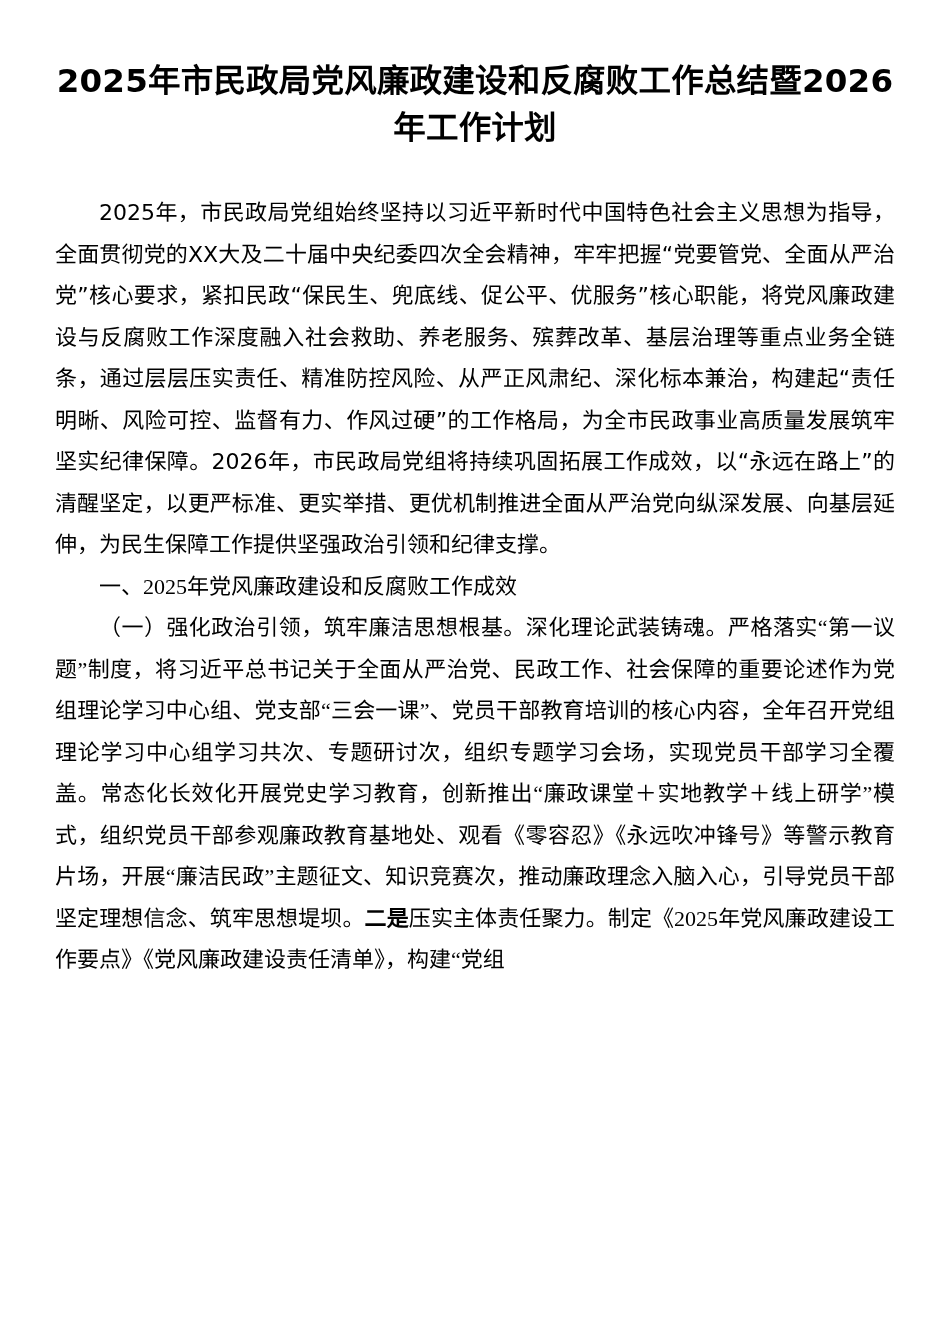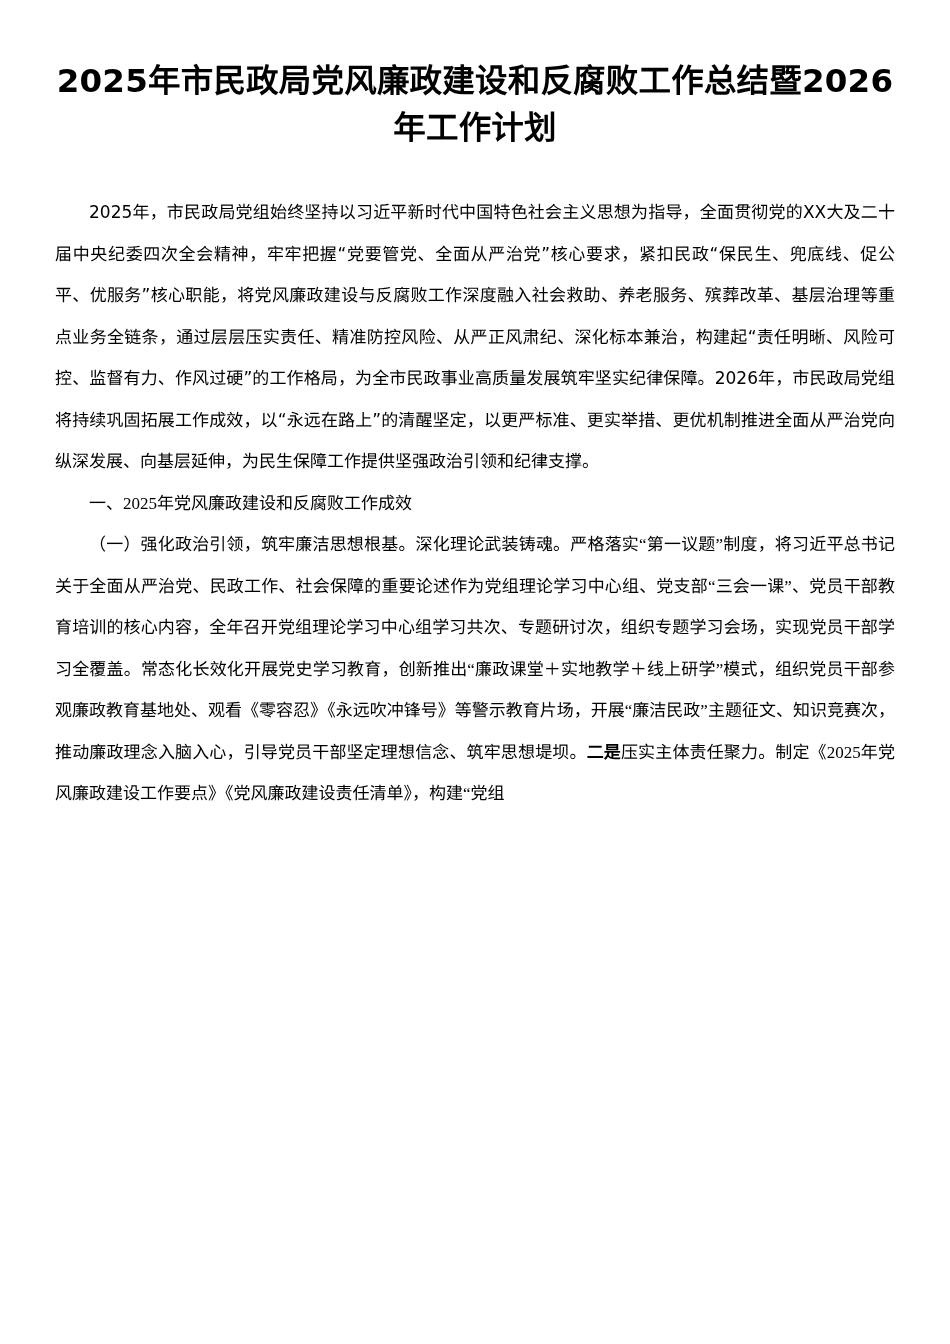--- a/index.html
+++ b/index.html
@@ -37,21 +37,21 @@
     word-break: break-all;
   }
 
   
   .body-block {
     margin-top: 40px;
   }
 
   p.para {
     margin: 0;
-    font-size: 17px;
+    font-size: 22px;
     line-height: 41.5px;
     text-align: justify;
     text-justify: inter-ideograph;
     text-align-last: left;
     text-indent: 2em;
     word-break: break-all;
     letter-spacing: 0px;
     font-weight: 400;
   }
 

